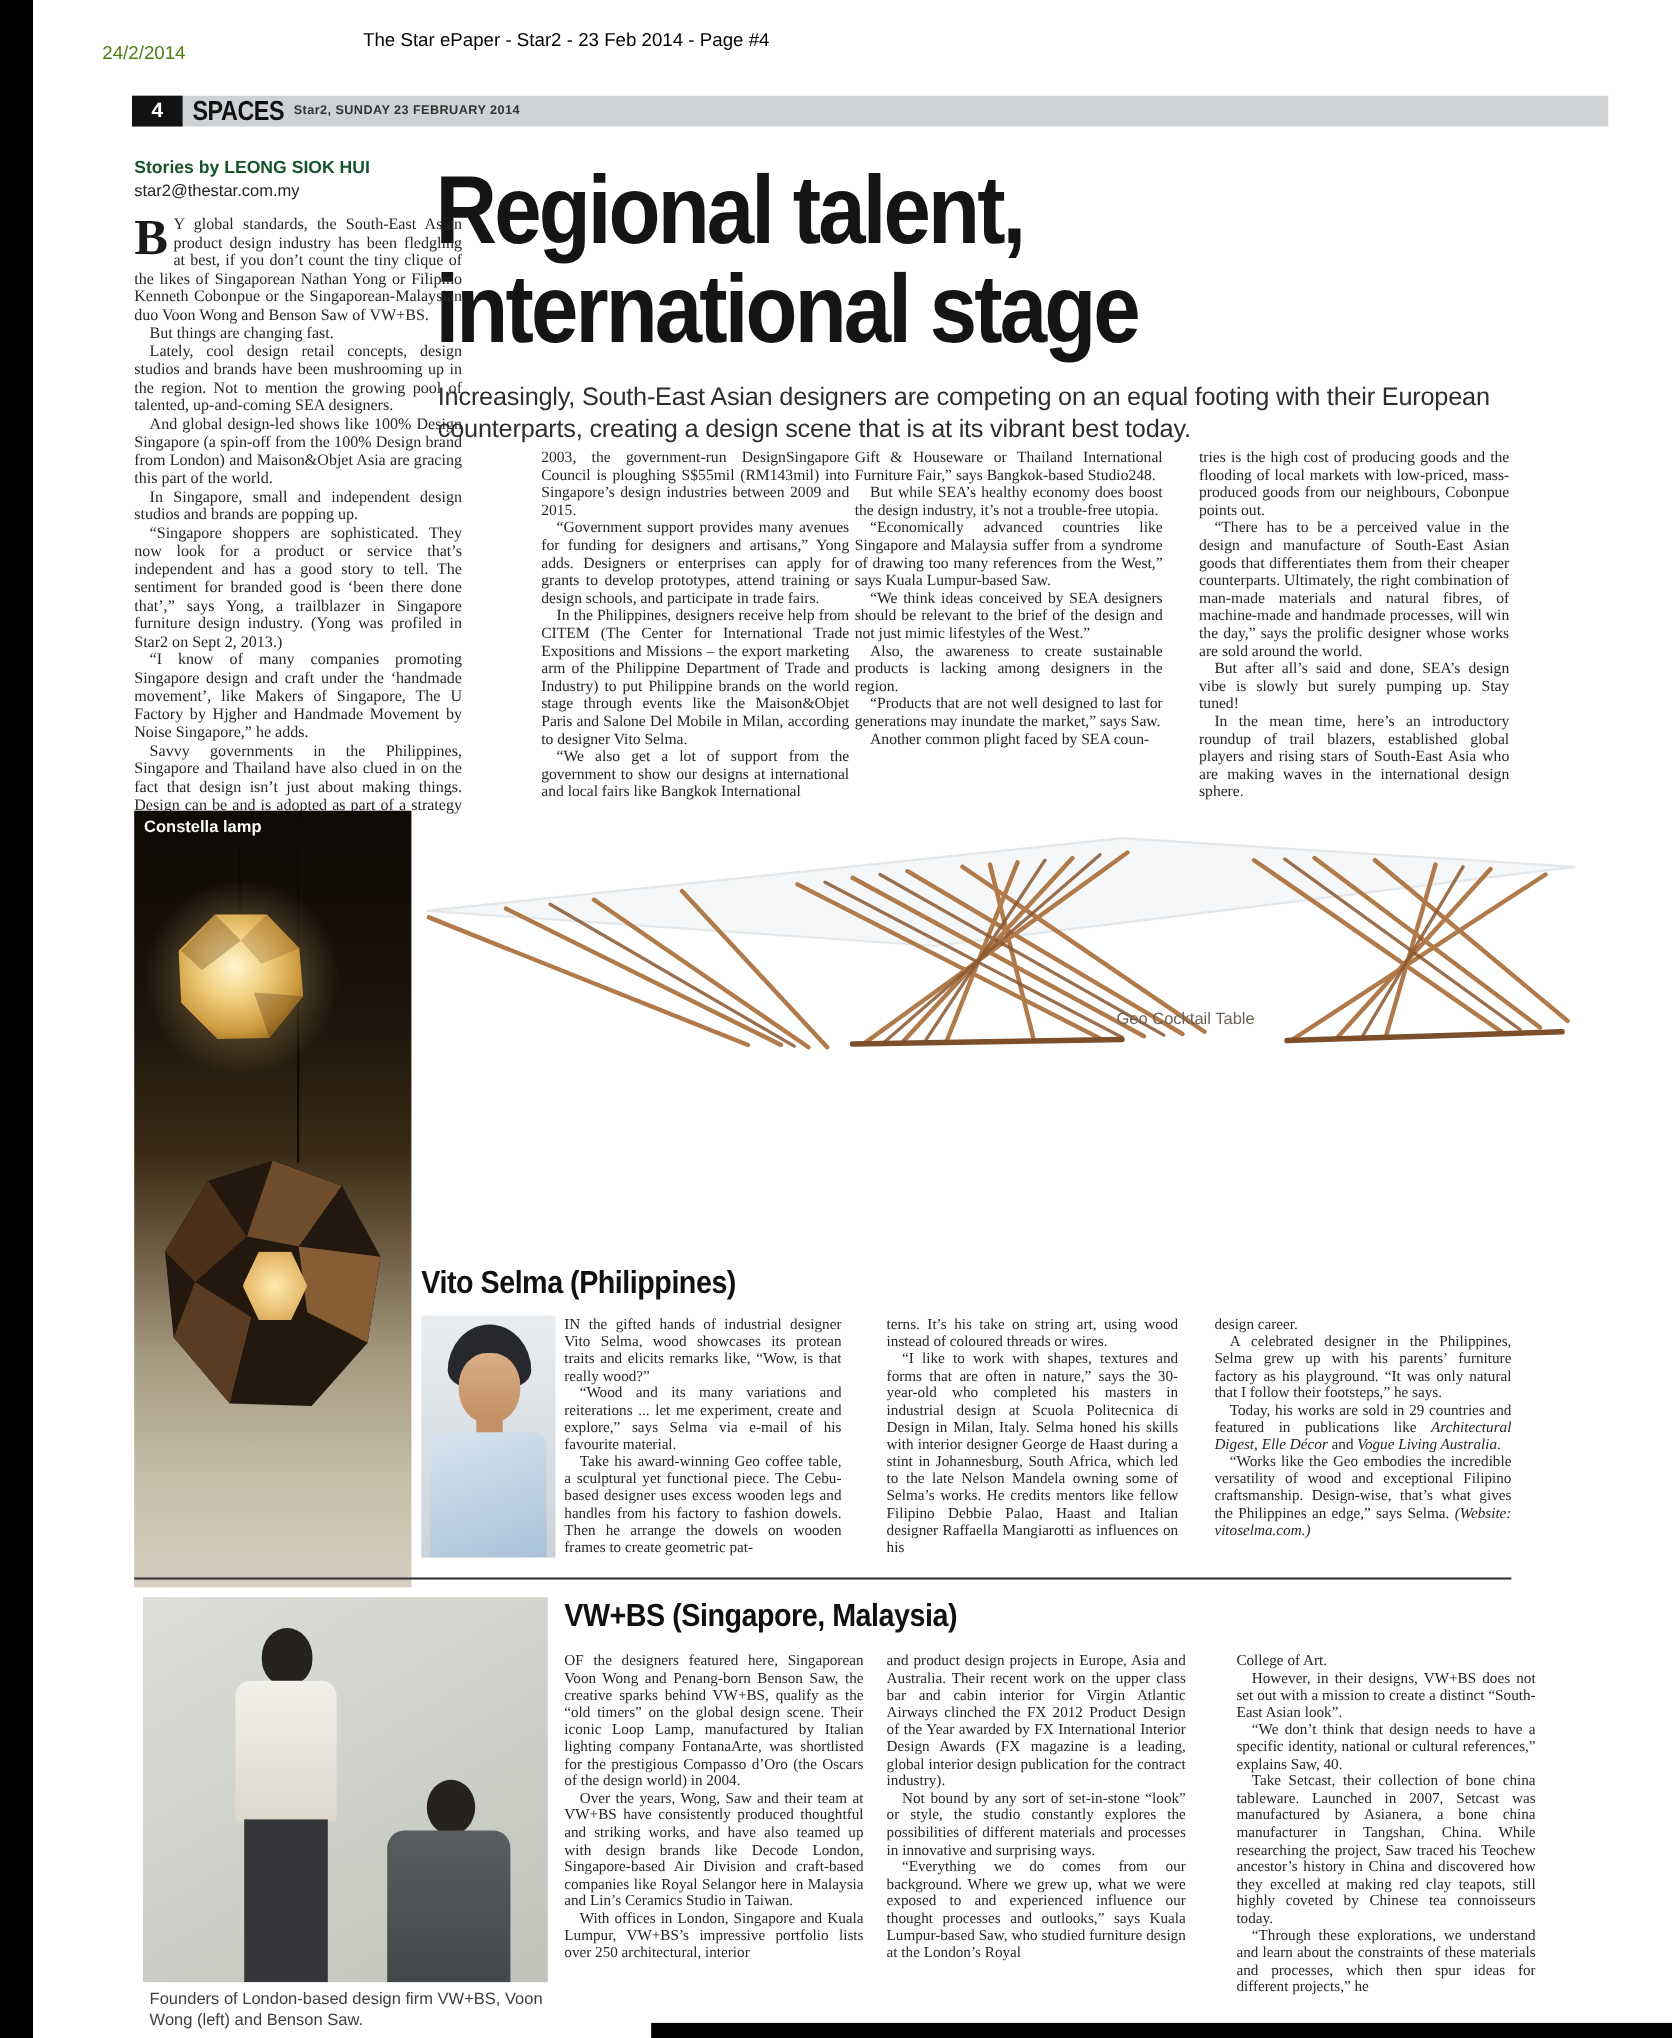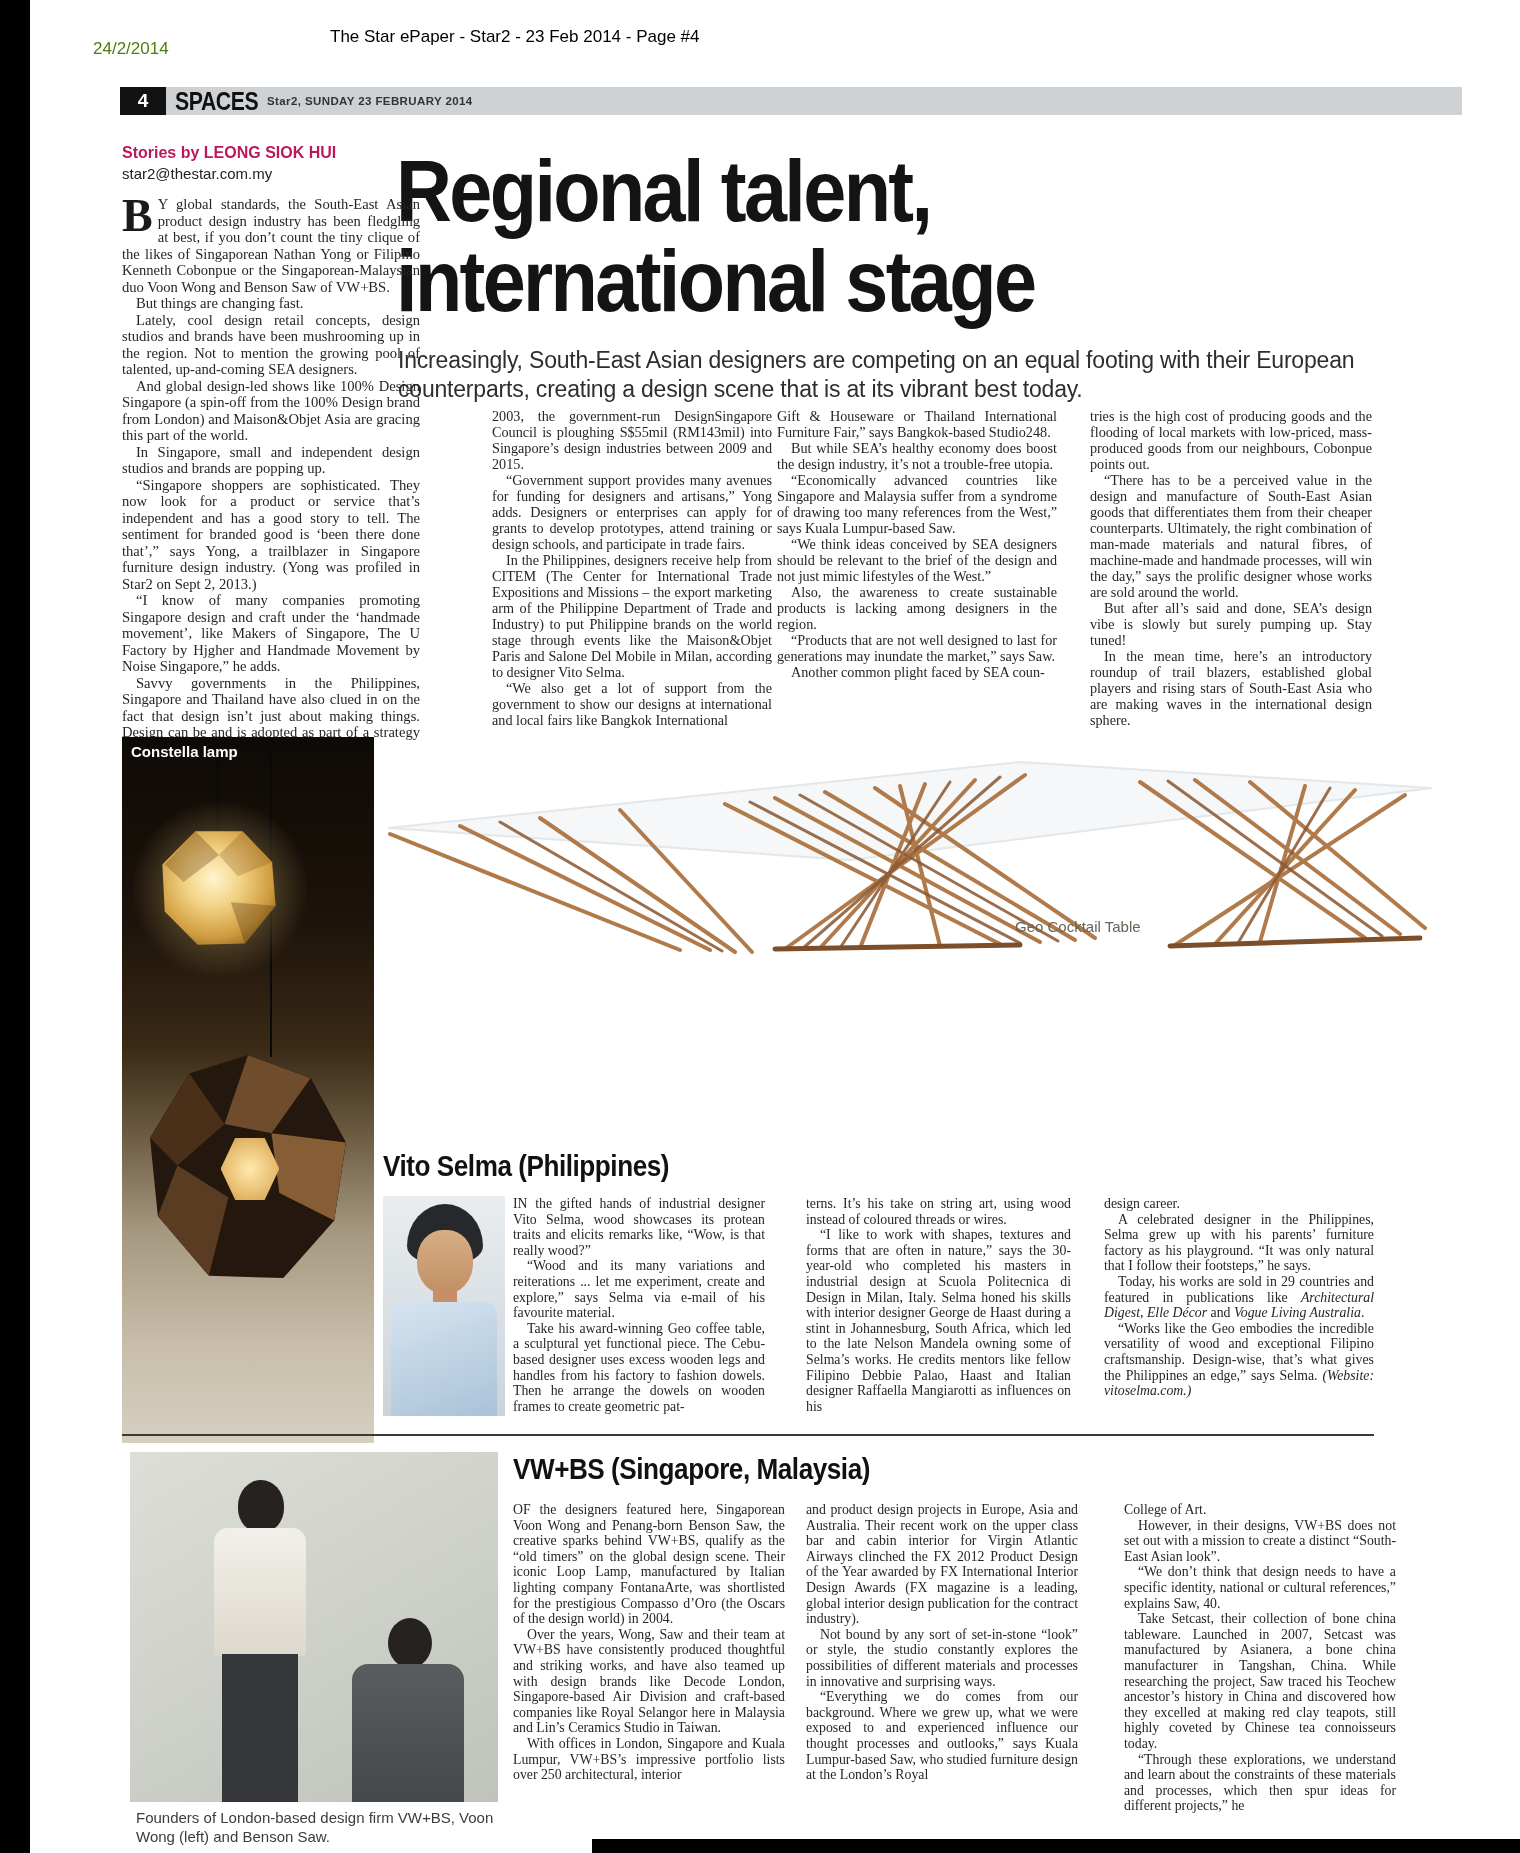--- a/index.html
+++ b/index.html
@@ -19,21 +19,21 @@
   
   .banner{left:120px;top:87px;width:1342px;height:28px;background:#cfd2d4;display:flex;align-items:center;}
   .pagenum{width:46px;height:28px;background:#121212;color:#fff;text-align:center;
            font:700 19px/28px "Liberation Sans",sans-serif;}
   .section-name{margin-left:9px;font:700 25px/26px "Liberation Sans",sans-serif;color:#101010;
                 letter-spacing:-0.5px;transform:scaleX(.85);transform-origin:left center;white-space:nowrap;}
   .edition{margin-left:-6px;font:700 11.5px "Liberation Sans",sans-serif;color:#333;letter-spacing:.4px;white-space:nowrap;}
 
   
   .byline{left:122px;top:144px;width:300px;}
-  .byline-label{font:700 16px "Liberation Sans",sans-serif;color:#be185d;}
+  .byline-label{font:700 16px "Liberation Sans",sans-serif;color:#14532d;}
   .byline-email{font:15px "Liberation Sans",sans-serif;color:#222;margin-top:3px;}
 
   
   .headline{left:396px;top:146px;white-space:nowrap;color:#141414;
             font:800 88px/90px "Liberation Sans",sans-serif;letter-spacing:-3px;
             transform:scaleX(.88);transform-origin:left top;}
   .standfirst{left:398px;top:346px;width:1010px;
               font:400 23px/29px "Liberation Sans",sans-serif;color:#2e2e2e;letter-spacing:-0.2px;}
 
   

